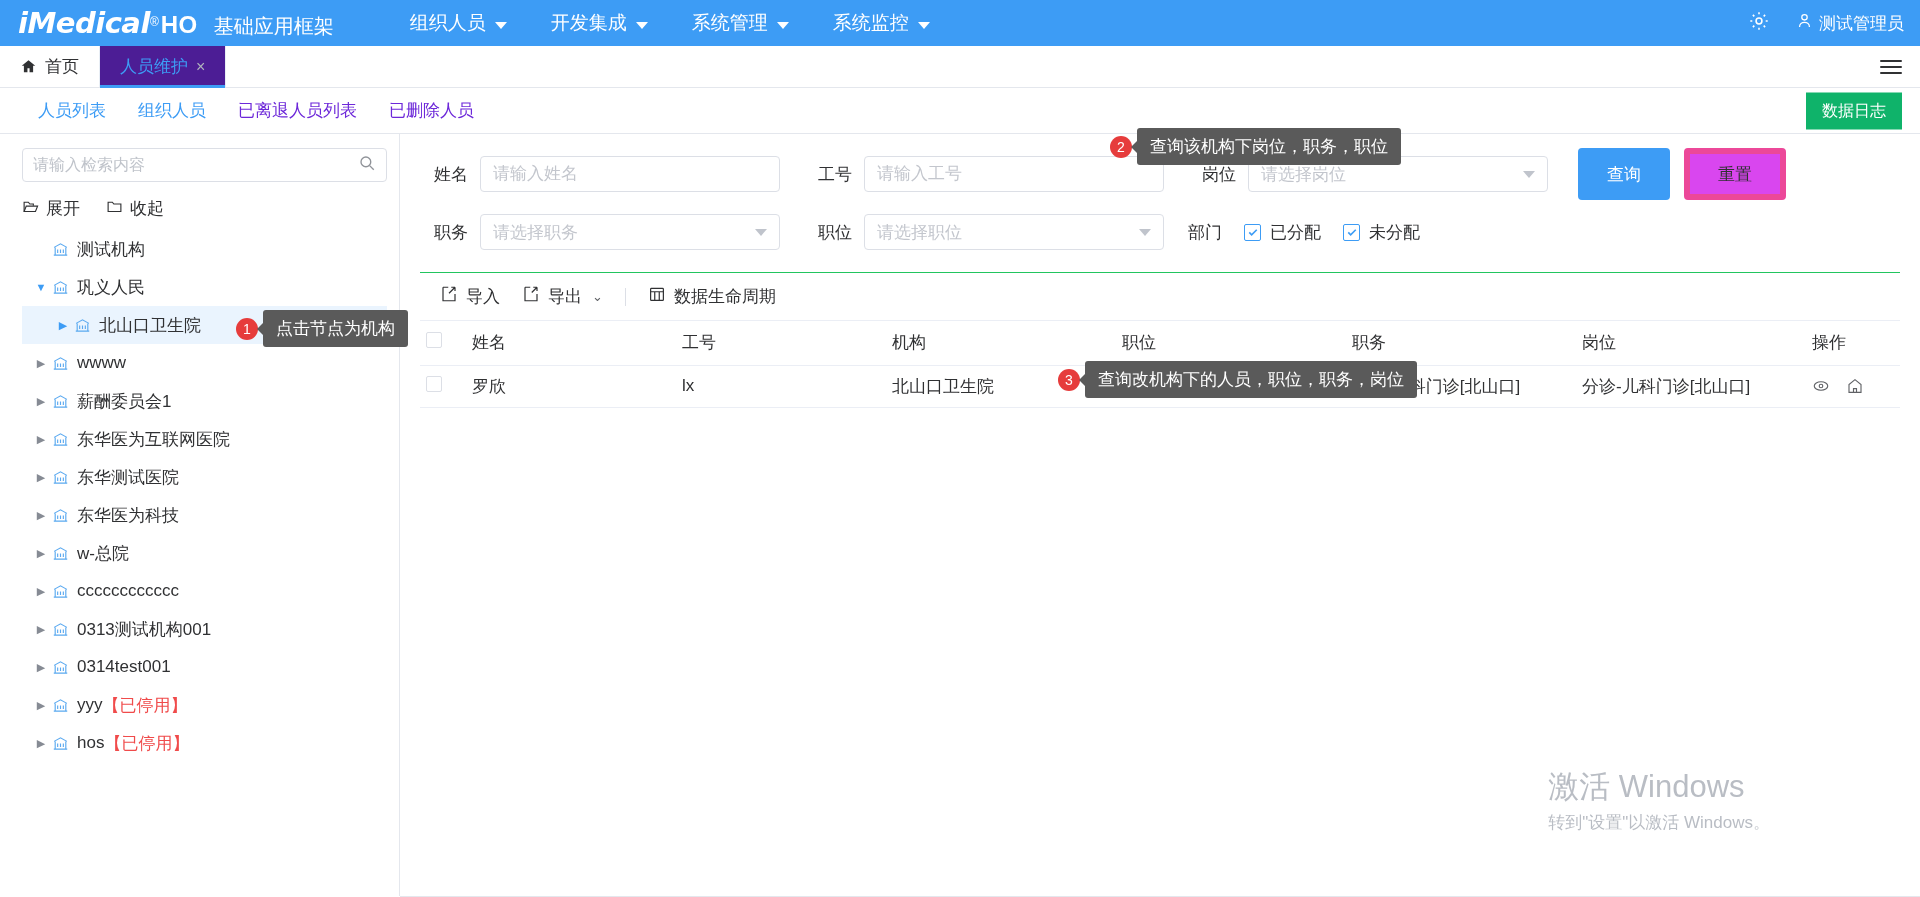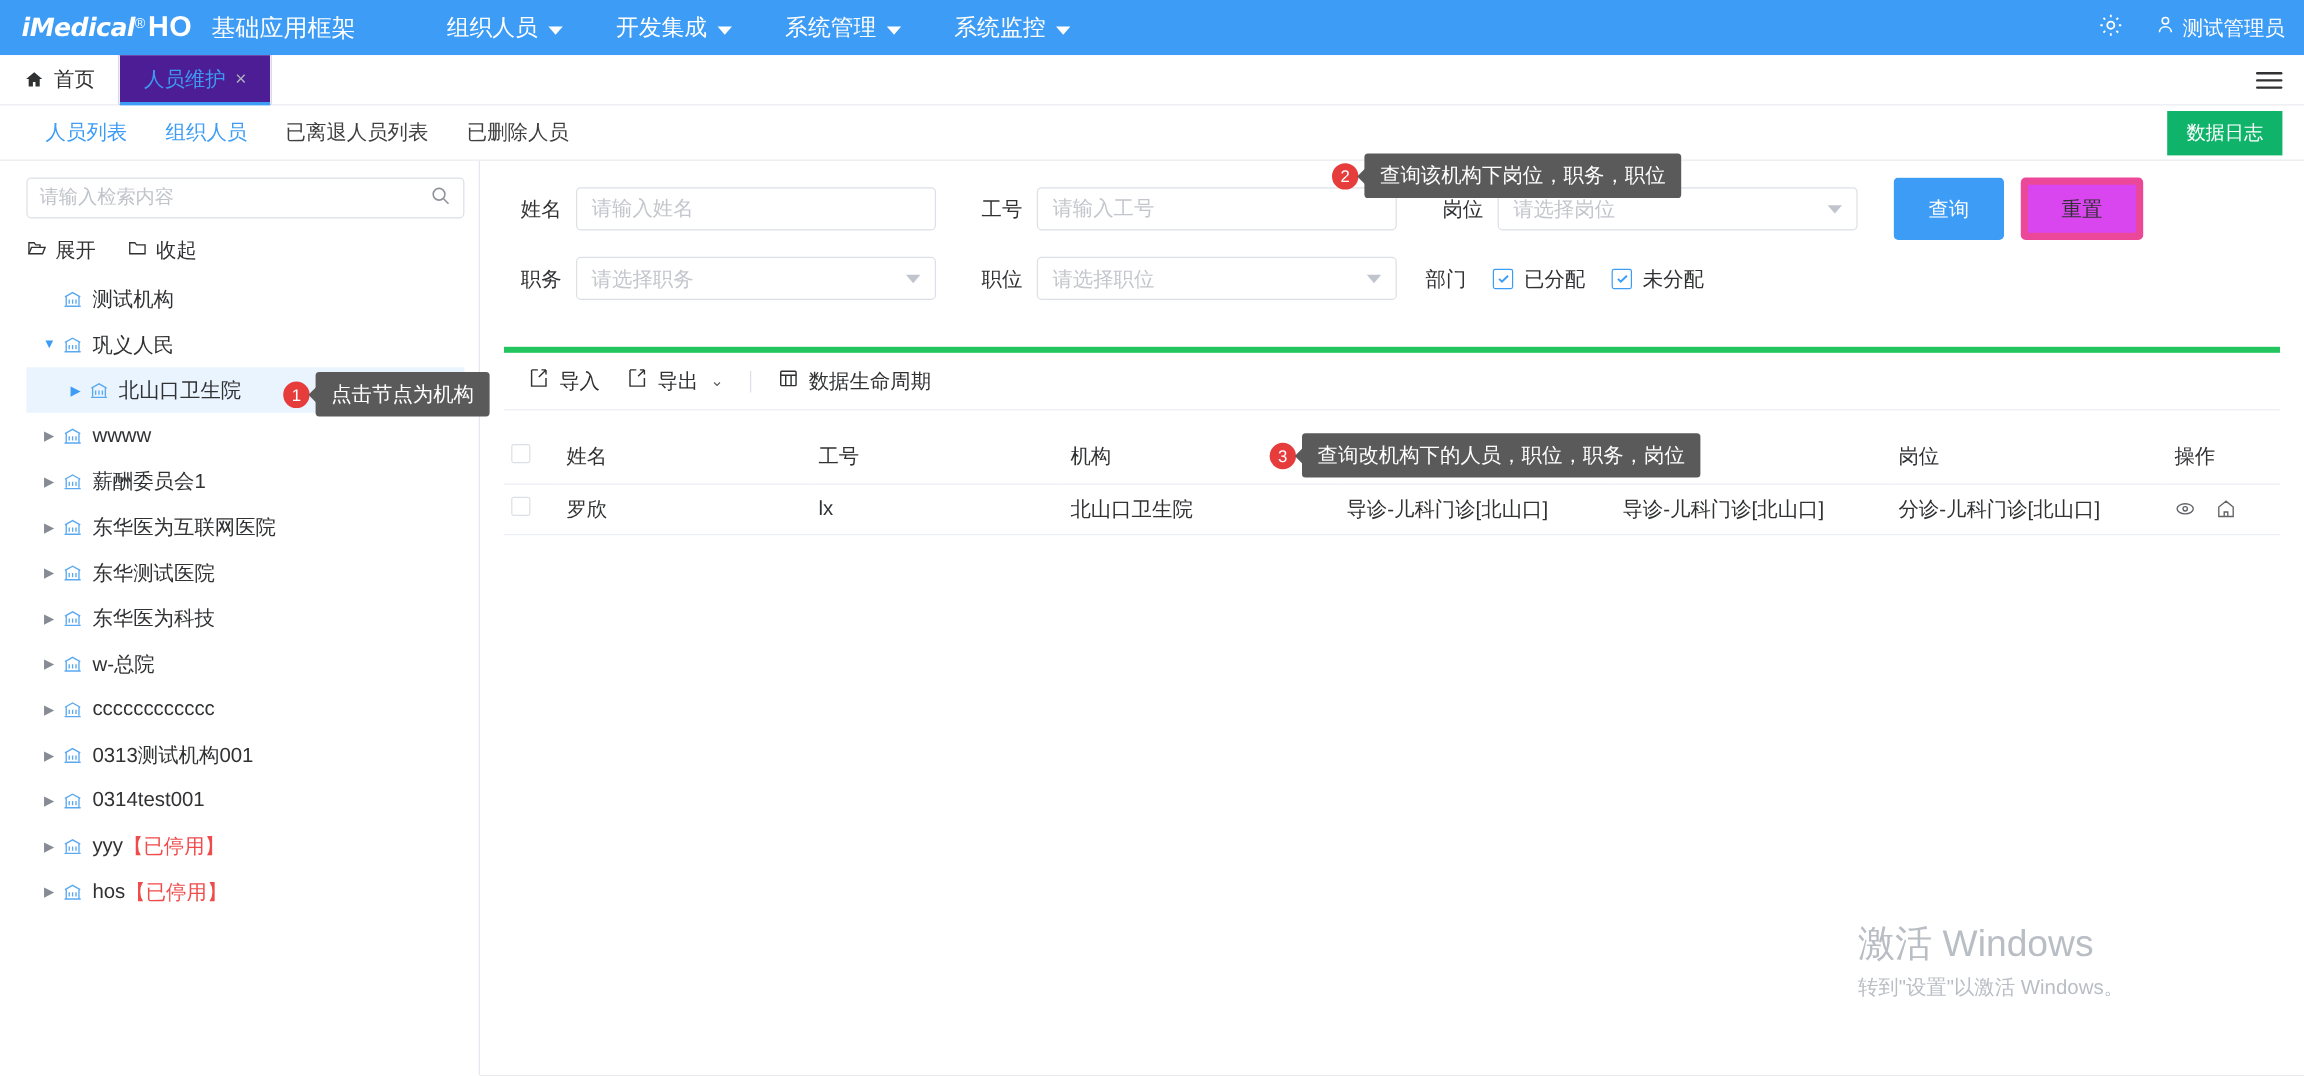--- a/index.html
+++ b/index.html
@@ -14,21 +14,21 @@
   .topbar {
     height: 46px; background: #3d9cf5;
     display: flex; align-items: center; color: #fff;
     position: relative;
   }
   .brand {
     display: flex; align-items: baseline; padding-left: 18px;
     white-space: nowrap;
   }
   .brand .imed {
-    font-size: 21px; font-weight: bold; font-style: italic;
+    font-size: 29px; font-weight: bold; font-style: italic;
     letter-spacing: -0.5px; font-family: "DejaVu Sans", sans-serif;
   }
   .brand .reg { font-size: 12px; vertical-align: super; position: relative; top: -7px; }
   .brand .ho { font-size: 24px; font-weight: bold; letter-spacing: 0.5px; margin-left: 2px; }
   .brand .sub { font-size: 20px; margin-left: 16px; font-weight: normal; }
 
   .topnav { display: flex; align-items: center; margin-left: 54px; gap: 0; }
   .topnav-item {
     display: flex; align-items: center; gap: 9px;
     font-size: 19px; padding: 0 22px; cursor: pointer; white-space: nowrap;
@@ -73,21 +73,21 @@
     display: block; height: 2px; background: #303133; margin: 4px 0; border-radius: 1px;
   }
 
   
   .subtabs {
     height: 46px; display: flex; align-items: center;
     padding-left: 22px; gap: 0; border-bottom: 1px solid #e4e7ed;
     position: relative; background: #fff;
   }
   .subtab {
-    font-size: 17px; color: #404040; padding: 0 16px; cursor: pointer;
+    font-size: 17px; color: #6d28d9; padding: 0 16px; cursor: pointer;
     white-space: nowrap;
   }
   .subtab.blue { color: #3d9cf5; }
   .subtab.active { color: #3d9cf5; font-weight: normal; }
   .data-log-btn {
     position: absolute; right: 18px; top: 50%; transform: translateY(-50%);
     background: #0fb36a; color: #fff; font-size: 16px;
     padding: 8px 16px; border-radius: 0; cursor: pointer; border: none;
     font-family: inherit;
   }
@@ -176,22 +176,22 @@
     height: 52px; padding: 0 28px; border-radius: 4px; font-size: 17px;
     cursor: pointer; font-family: inherit; border: 1px solid transparent;
     display: flex; align-items: center; justify-content: center;
   }
   .btn-primary { background: #3d9cf5; color: #fff; }
   .btn-default { background: #d946ef; color: #303133; border: 6px solid #ec4899; }
 
   
   .toolbar {
     display: flex; align-items: center; gap: 0;
-    padding: 12px 20px; border-top: 5px solid #22c55e;
-    border-bottom: 1px solid #ebeef5; margin: 17px 20px;
+    padding: 12px 20px; border-top: 1px solid #22c55e;
+    border-bottom: 1px solid #ebeef5; margin: 0 20px;
   }
   .tool-btn {
     display: flex; align-items: center; gap: 8px;
     font-size: 17px; color: #303133; cursor: pointer; padding-right: 22px;
   }
   .tool-sep { width: 1px; height: 18px; background: #dcdfe6; margin-right: 22px; }
   .chev-sm { font-size: 13px; color: #606266; margin-left: 2px; }
 
   
   .table-wrap { flex: 1; margin: 0 20px; overflow: hidden; position: relative; }

